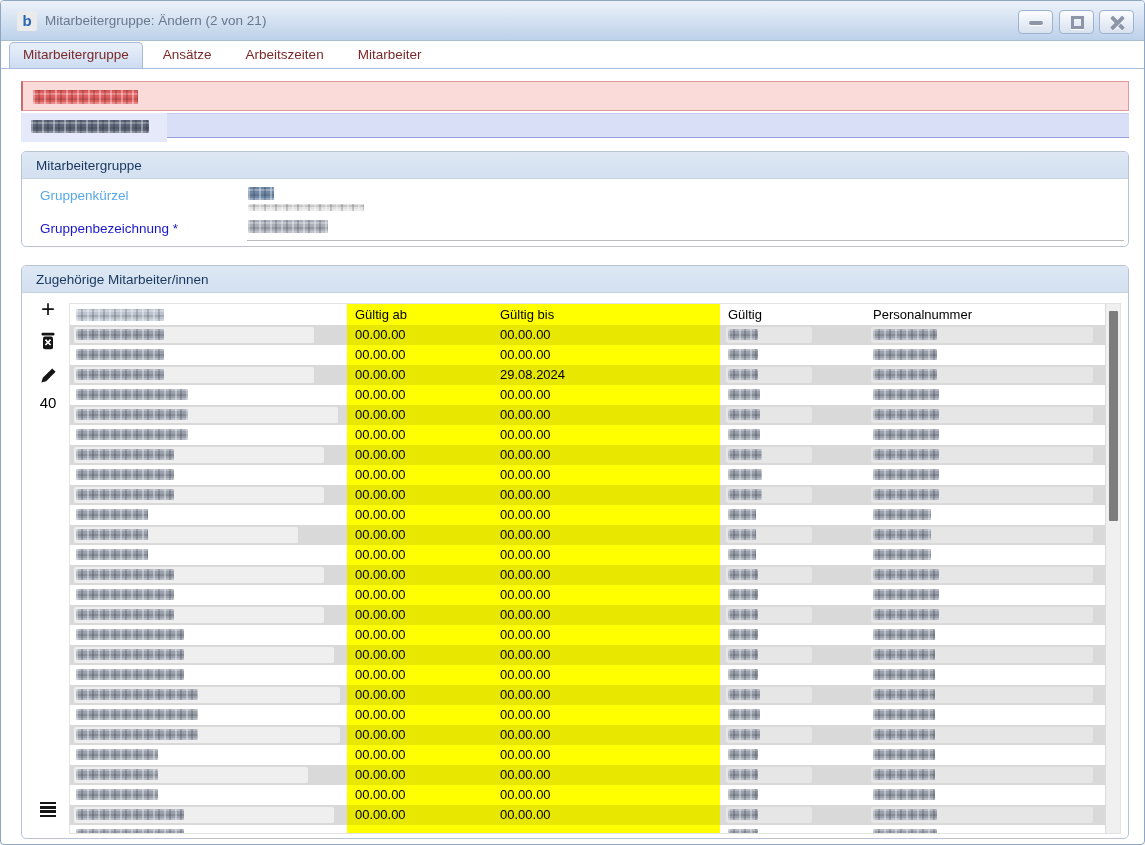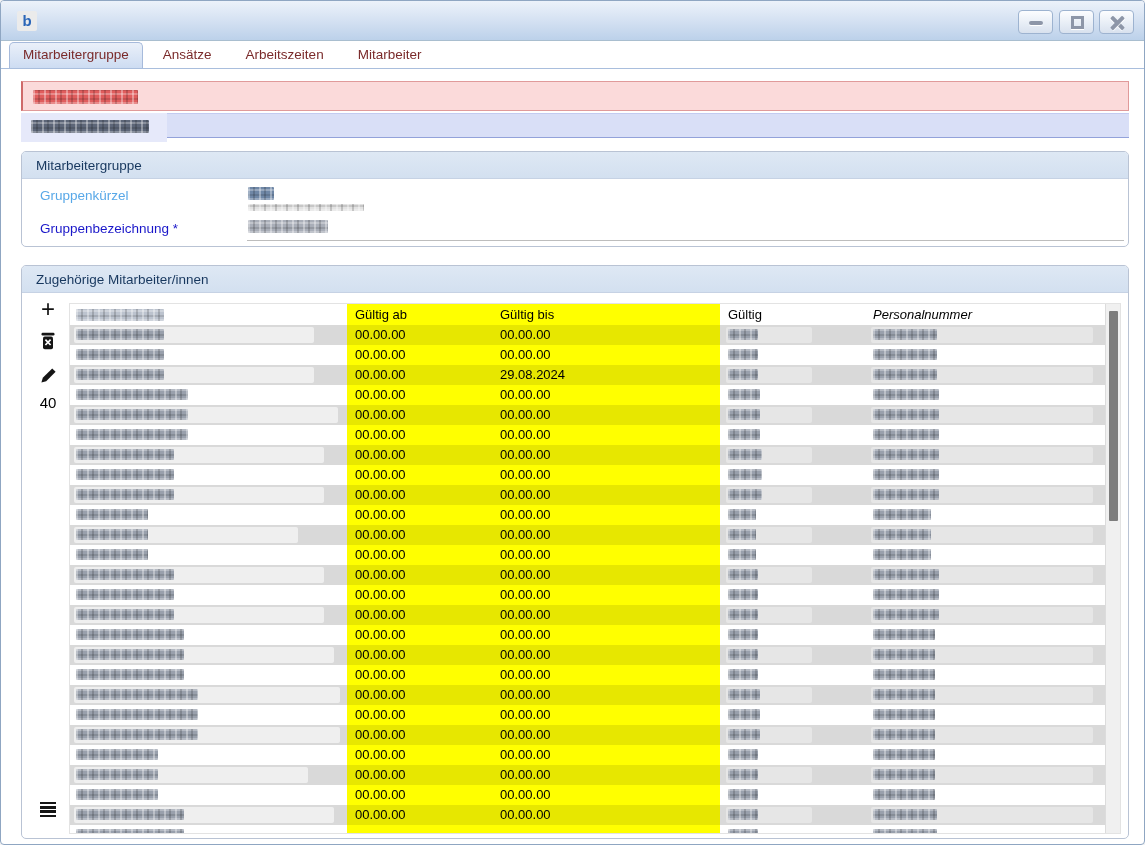--- a/index.html
+++ b/index.html
@@ -123,20 +123,21 @@
   }
   .sthumb { position:absolute; left:3px; top:7px; width:9px; height:210px; background:#7d7d7d; border-radius:1px; cursor:grab; }
 </style>
 </head>
 <body>
 
 <div class="window">
 
   <div class="titlebar">
     <div class="appicon">b</div>
+    <div class="wtitle">Mitarbeitergruppe: Ändern (2 von 21)</div>
     <div class="wbtn" style="left:1017px;">
       <span class="g-min"></span>
     </div>
     <div class="wbtn" style="left:1058px;">
       <span class="g-max"></span>
     </div>
     <div class="wbtn" style="left:1098px;">
       <span class="xb a"></span>
       <span class="xb b"></span>
     </div>
@@ -202,21 +203,21 @@
   </div>
 
   <div class="grid">
     <div class="thead">
         <div class="hcell" style="width: 277px;">
           <span class="rx rx-hdr" style="left: 6px; top: 5px; width: 88px; height: 12px;"></span>
         </div>
         <div class="hcell hl" style="width: 145px;">Gültig ab</div>
         <div class="hcell hl" style="width: 228px;">Gültig bis</div>
         <div class="hcell" style="width: 145px;">Gültig</div>
-        <div class="hcell" style="width: 241px; font-style: italic;">Personalnummer</div>
+        <div class="hcell" style="width: 241px;">Personalnummer</div>
       </div>
     <div>
         <div class="trow gray" style="top: 21px;">
           <div class="cell " style="width: 277px;">
             <span class="halo" style="left: 4px; top: 2px; height: 16px; width: 240px;">
               <span class="rx rx-name" style="left: 2px; top: 2px; height: 11px; width: 88px;"></span>
             </span>
           </div>
           <div class="cell dcell hl" style="width: 145px;">00.00.00</div>
           <div class="cell dcell hl" style="width: 228px;">00.00.00</div>

